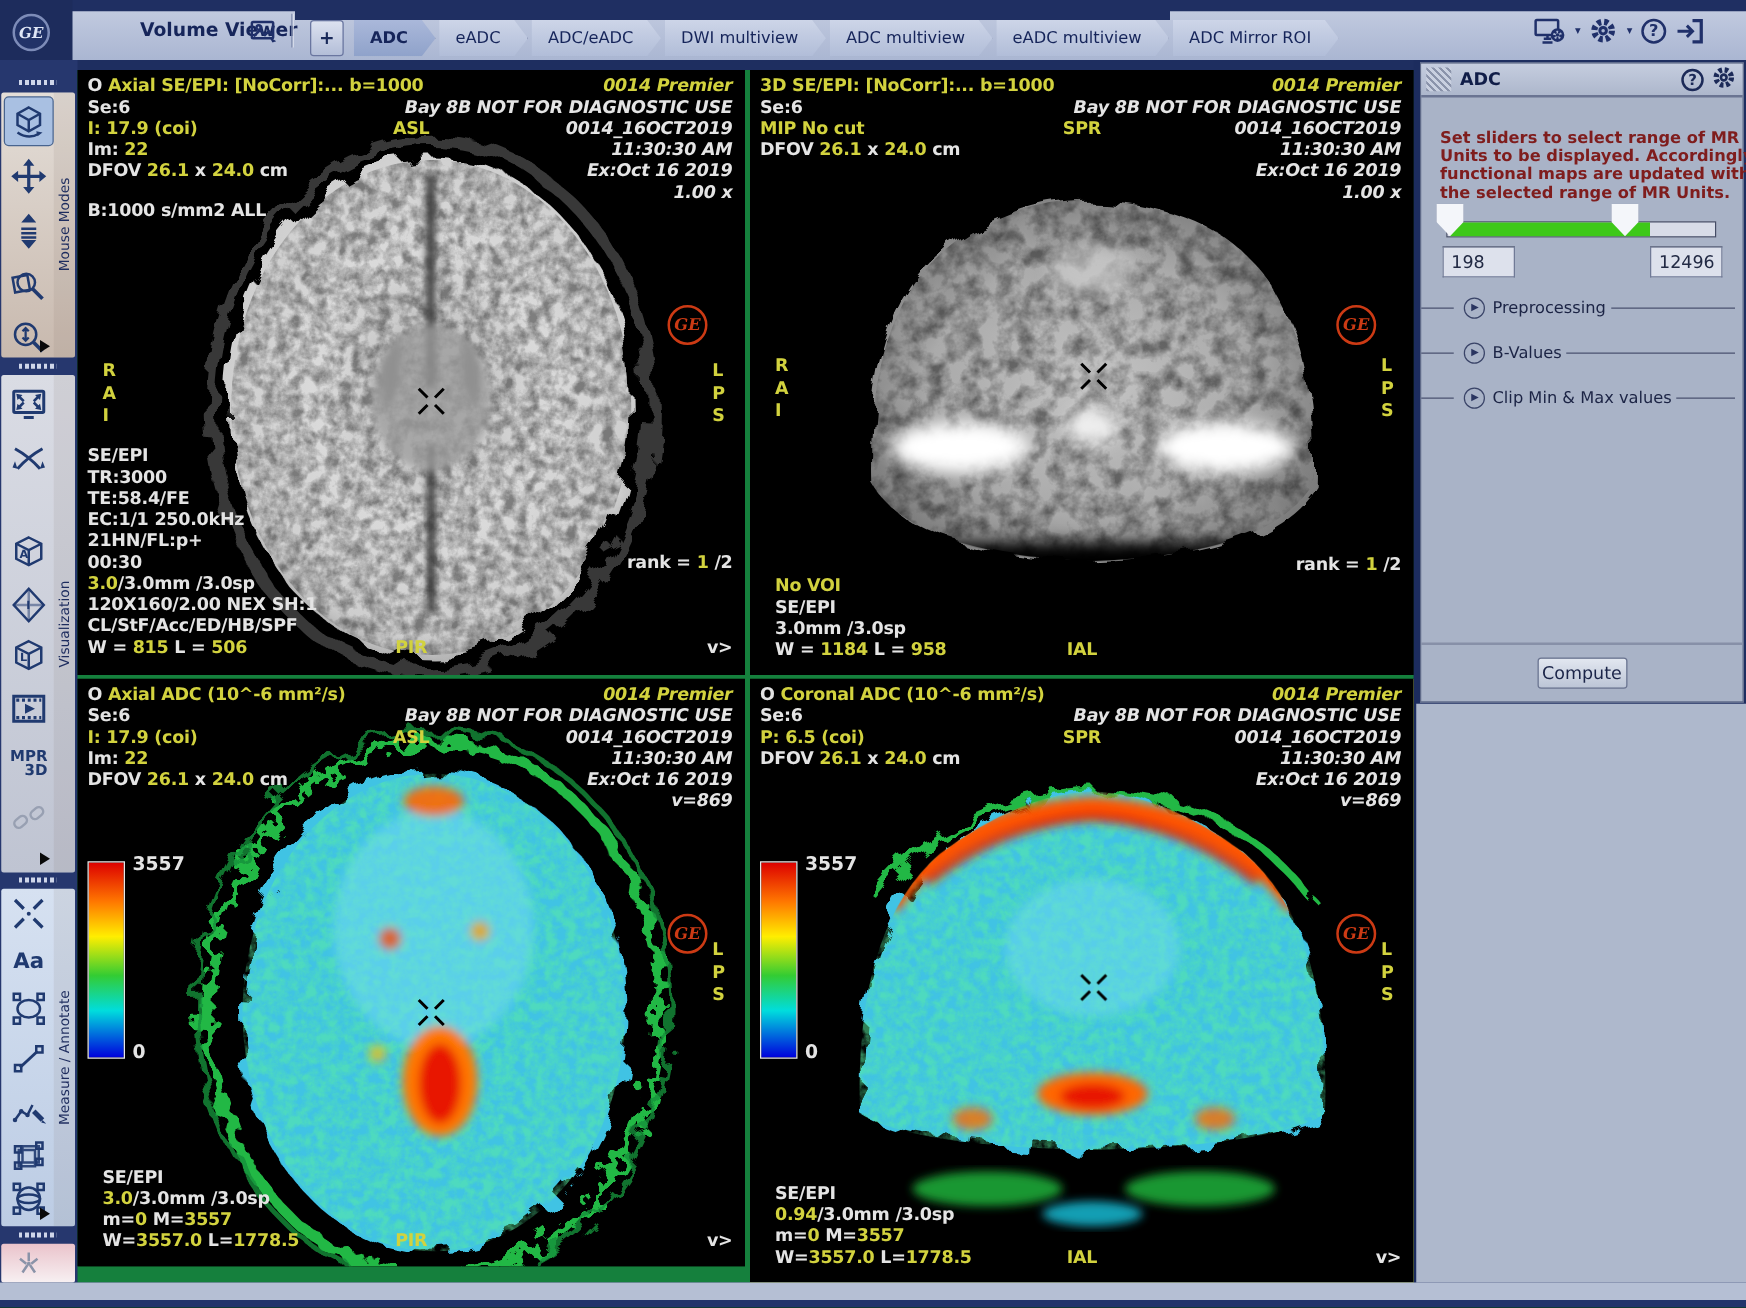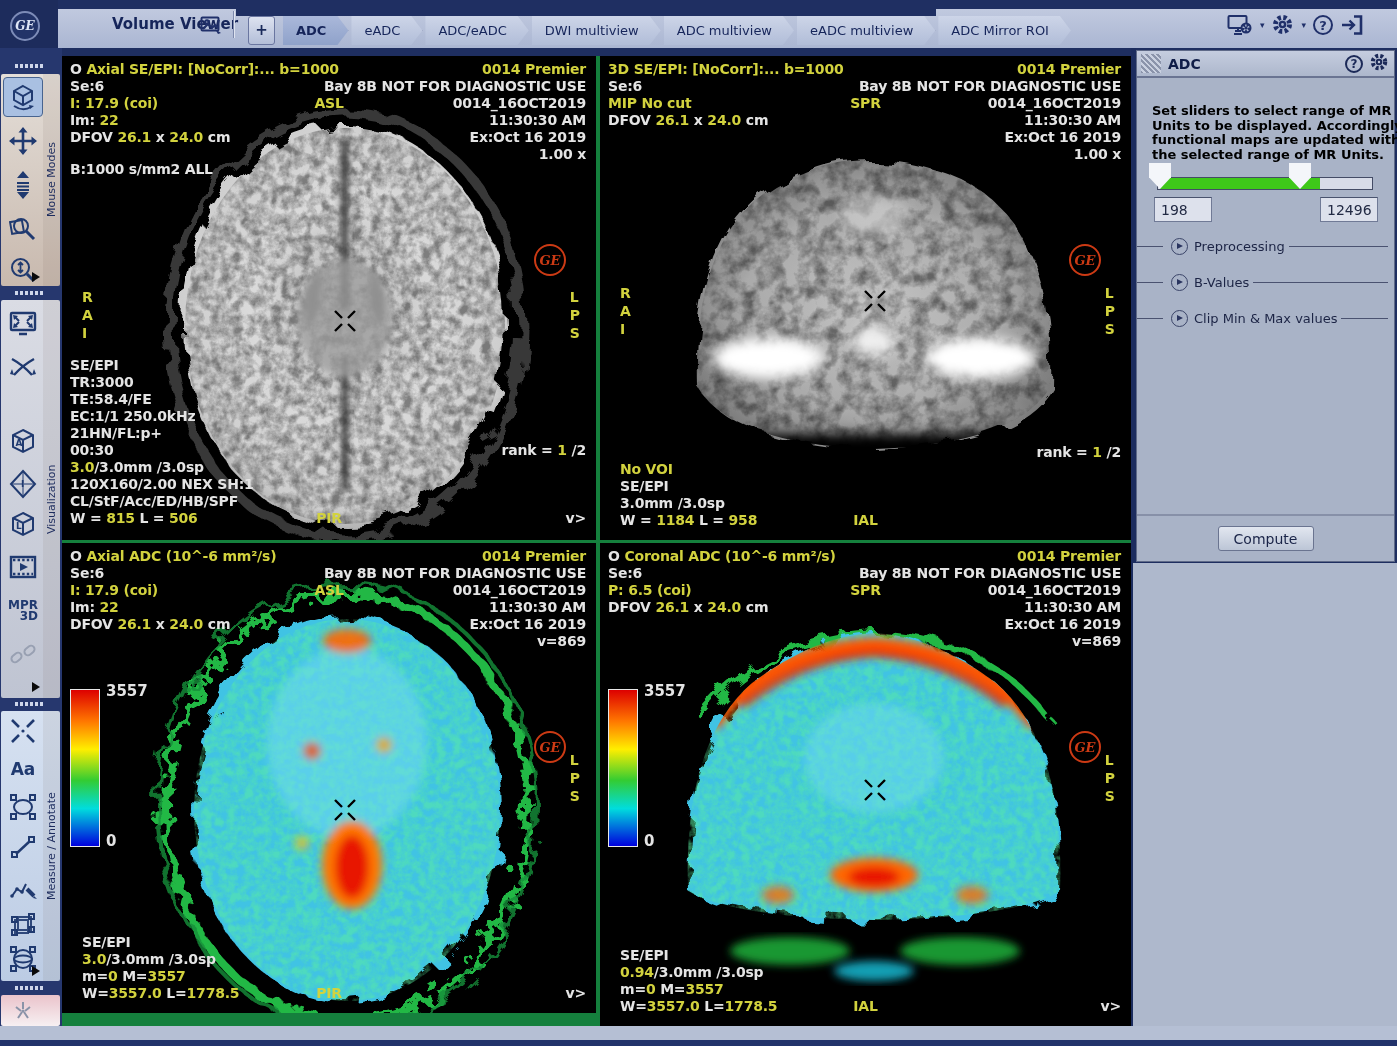--- a/index.html
+++ b/index.html
@@ -61,21 +61,21 @@
   .vp { position:absolute; background:#000; overflow:hidden; }
   #vp1 { left:0; top:0; width:534px; height:484px; }
   #vp2 { left:538px; top:0; width:531px; height:484px; }
   #vp3 { left:0; top:487px; width:534px; height:470px; }
   #vp4 { left:538px; top:487px; width:531px; height:483px; box-shadow:inset 0 0 0 2px #b6ba3e; }
   .vp svg.brain { position:absolute; left:0; top:0; }
   .ann { position:absolute; font:bold 14px/17px "DejaVu Sans",sans-serif; letter-spacing:-0.2px; }
   .ann-line { white-space:pre; }
   .yt { color:#d2d23e; } .wt { color:#e4e4e4; }
   .tl { left:8px; top:5px; }
-  .tr { right:10px; top:5px; text-align:right; }
+  .tr { right:10px; top:5px; text-align:right;font-style:italic; }
   .ctr-top { left:0; right:0; top:39px; text-align:center; }
   .bval { left:8px; top:105px; }
   .orient { position:absolute; font:bold 14px/18px "DejaVu Sans",sans-serif; color:#d2d23e; }
   .orient.ol { left:20px; top:232px; }
   .orient.or { right:16px; top:232px; }
   .orient.or2 { right:16px; top:208px; }
   .bl10 { left:8px; bottom:13px; }
   .bl4 { left:20px; bottom:11px; }
   .rankpos { right:10px; top:386px; text-align:right; }
   .bc { left:0; right:0; bottom:13px; text-align:center; }
@@ -95,41 +95,41 @@
   .rp-head { position:absolute; left:0; top:0; right:0; height:27px;
     background:linear-gradient(#c5cddf,#adb7cc); border-bottom:2px solid #6a7492;
     display:flex; align-items:center; }
   .rp-grip { width:20px; height:19px; margin-left:4px;
     background:repeating-linear-gradient(45deg,#8b94ab 0 2px,#c9d0e0 2px 4px); }
   .rp-title { margin-left:7px; font:bold 14px "DejaVu Sans",sans-serif; color:#101d48; flex:1; }
   .rp-help { width:18px; height:18px; border:2px solid #1c2a58; border-radius:50%; color:#1c2a58;
     font:bold 12px/15px "DejaVu Sans",sans-serif; text-align:center; margin-right:6px; }
   .rp-gearbox { margin-right:5px; }
   .rp-instr { position:absolute; left:15px; top:53px; width:228px;
-    font:bold 13px/14.5px "DejaVu Sans",sans-serif; color:#000000; }
+    font:bold 13px/14.5px "DejaVu Sans",sans-serif; color:#7f1d1d; }
   .slider { position:absolute; left:20px; top:126px; width:216px; height:13px;
     border:1px solid #444c66; background:#d8dce8; }
   .slider .fill { position:absolute; left:0; top:0; bottom:0; background:#3ec819; }
   .handle { position:absolute; top:112px; width:22px; height:26px; background:#f4f6fa;
     clip-path:polygon(0 0,100% 0,100% 55%,50% 100%,0 55%);
     filter:drop-shadow(0 0 1px #2a3458); }
   .rp-box { position:absolute; top:146px; width:58px; height:25px; background:#dde1ec;
     border:1px solid #707a96; border-top-color:#49536e; font:14px "DejaVu Sans",sans-serif;
     color:#222a44; padding:3px 6px; }
   .rp-sec { position:absolute; left:0; right:6px; height:18px; display:flex; align-items:center; }
   .rp-sec .dash { width:26px; height:0; border-top:1.5px solid #4a5270; }
   .rp-sec .play { width:17px; height:17px; border:1.5px solid #3a4468; border-radius:50%;
     margin:0 6px 0 8px; position:relative; }
   .rp-sec .play::after { content:""; position:absolute; left:5px; top:4px; width:0; height:0;
     border-top:3.5px solid transparent; border-bottom:3.5px solid transparent; border-left:6px solid #2a3560; }
   .rp-sec .lbl { font:13px "DejaVu Sans",sans-serif; color:#1c2445; margin-right:4px; }
   .rp-sec .line { flex:1; height:0; border-top:1.5px solid #4a5270; }
   .rp-foot { position:absolute; left:0; right:0; bottom:0; height:47px; border-top:2px solid #8790a8;
     display:flex; align-items:center; justify-content:center; }
-  .compute { width:96px; height:25px; background:linear-gradient(#e2e7f0,#bcc5d6);
+  .compute { width:72px; height:25px; background:linear-gradient(#e2e7f0,#bcc5d6);
     border:1px solid #6a7490; border-radius:3px; font:14px "DejaVu Sans",sans-serif; color:#1a2448; }
   .below-panel { position:absolute; left:1133px; top:563px; width:264px; height:463px; background:#aeb8cc; }
   .panel-gap { position:absolute; left:1131px; top:48px; width:5px; height:978px; background:#1c2c5e; }
 
   
   .bottom-light { position:absolute; left:0; top:1026px; width:1397px; height:14px; background:#b5bfd4; }
   .bottom-navy { position:absolute; left:0; top:1040px; width:1397px; height:6px; background:#22336b; }
 </style>
 </head>
 <body>

